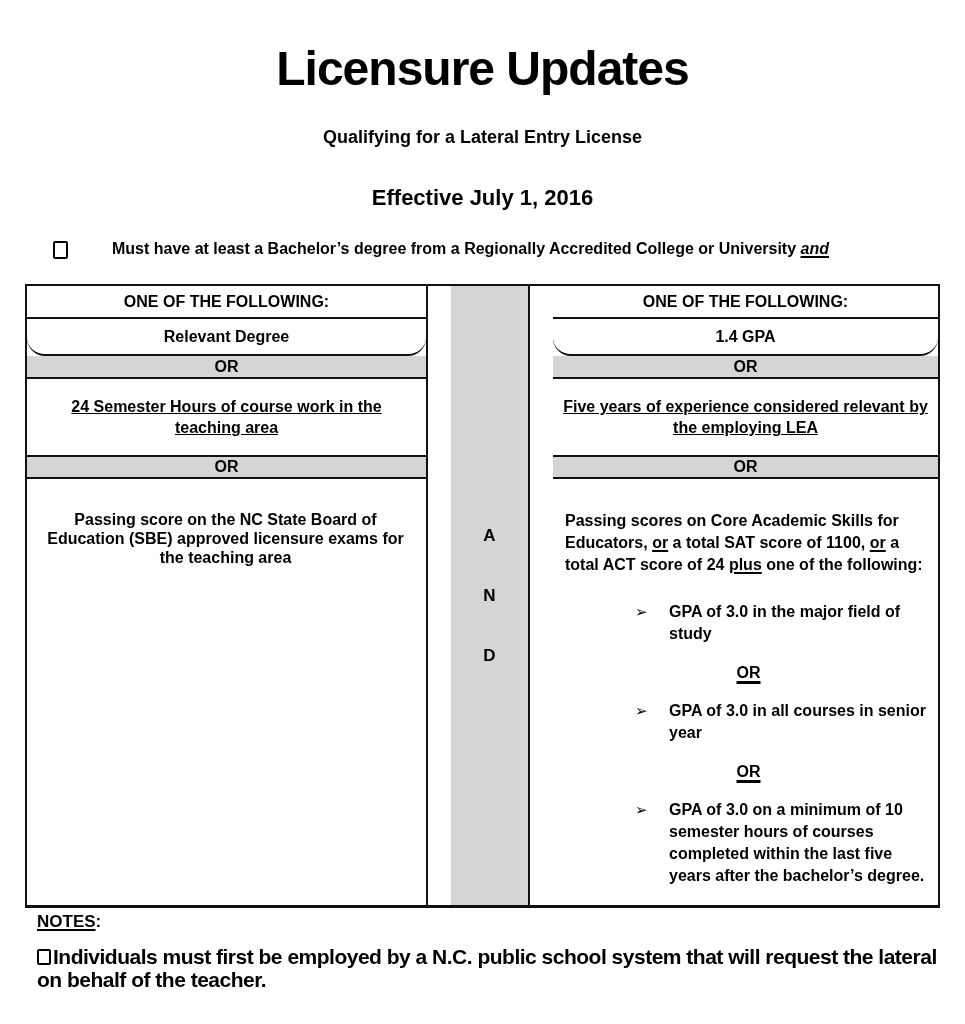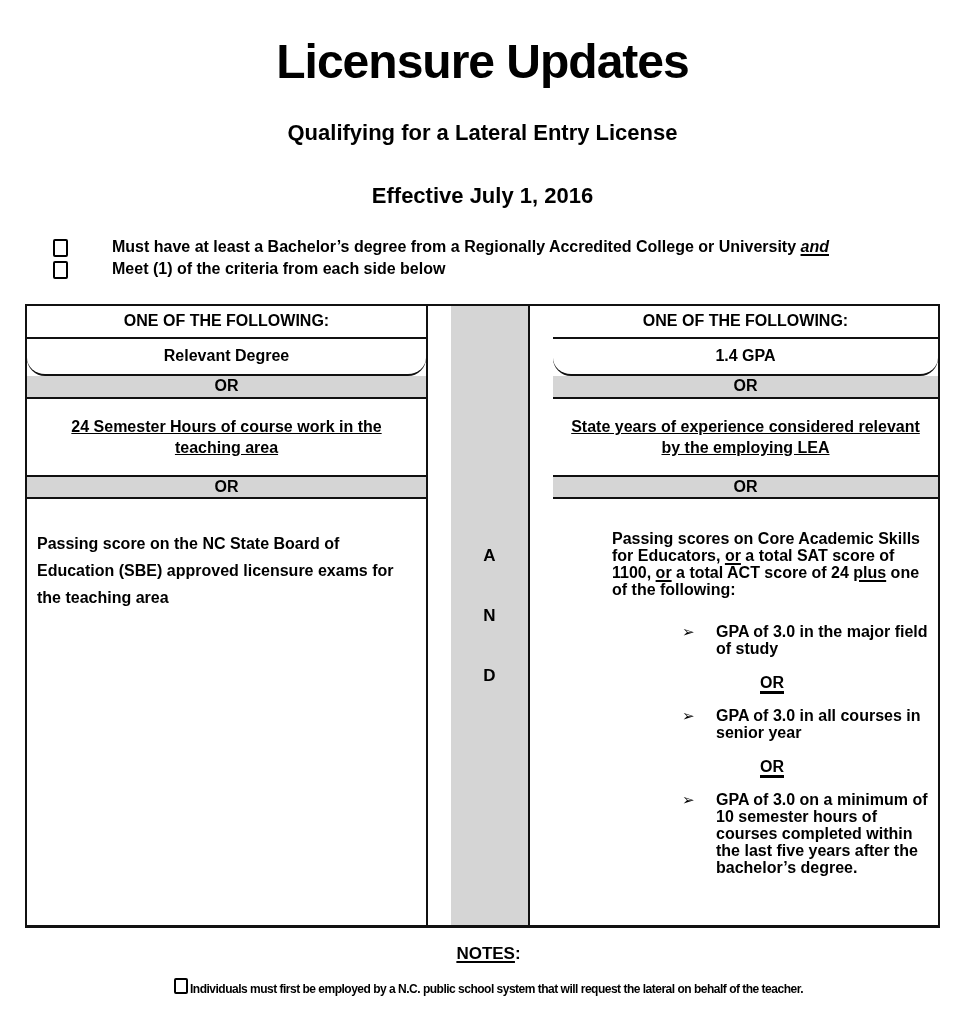--- a/index.html
+++ b/index.html
@@ -2,29 +2,29 @@
 <html><head>
 <meta charset="utf-8">
 <style>
   html,body{margin:0;padding:0;background:#ffffff;}
   body{
     width:965px;height:1024px;overflow:hidden;
     font-family:"Liberation Sans","DejaVu Sans",sans-serif;
     font-weight:700;color:#000;
     -webkit-font-smoothing:antialiased;
   }
-  .page{width:965px;height:804px;box-sizing:border-box;padding:1px 25px;position:relative;}
+  .page{width:965px;height:804px;box-sizing:border-box;padding:8px 25px;position:relative;}
 
   .doc-title{
     margin:0;padding-top:36px;text-align:center;
     font-size:48px;line-height:1.05;letter-spacing:-1px;
   }
   .doc-subtitle{
     margin:0;padding-top:34px;text-align:center;
-    font-size:22px;line-height:1.1;
+    font-size:18px;line-height:1.1;
   }
   .doc-effective{
     margin:8px;padding-top:30px;text-align:center;
     font-size:22px;line-height:1.1;
   }
 
   .reqs{list-style:none;margin:28px 0 0 0;padding:0 0 0 28px;font-size:16px;line-height:22px;}
   .req{display:flex;align-items:flex-start;gap:20px;}
   .cb{
     flex:0 0 auto;display:inline-block;width:11px;height:14px;
@@ -50,62 +50,58 @@
   }
   .col-right{}
   .row{box-sizing:border-box;display:flex;align-items:center;justify-content:center;text-align:center;}
   .row-header{height:33px;border-bottom:2px solid #111;font-size:16px;}
   .row-value{height:37px;border-bottom:2px solid #111;border-radius:18px;}
   .row-or{height:23px;border-bottom:2px solid #111;background:#d5d5d5;}
   .row-tall{height:78px;border-bottom:2px solid #111;line-height:21px;padding:0 10px;text-decoration:underline;}
   .row-or2{height:22px;}
   .row-big{flex:1 1 auto;display:block;text-align:left;}
 
-  .cell-left-big{padding:31px 12px 0 10px;line-height:27px;}
-  .cell-right-big{padding:31px 6px 0 12px;line-height:17px;margin-left:47px;}
+  .cell-left-big{padding:31px 12px 0 10px;line-height:19px;text-align:center;}
+  .cell-right-big{padding:31px 6px 0 12px;line-height:22px;}
   .intro{margin:0;}
   .u{text-decoration:underline;text-decoration-thickness:2px;text-underline-offset:2px;}
 
   .sub-list{margin-top:25px;}
   .sub-item{display:flex;align-items:flex-start;padding-left:70px;}
   .arrow{flex:0 0 auto;width:34px;font-size:15px;}
   .sub-text{display:inline-block;max-width:312px;}
   .sub-or{
     text-align:center;margin:17px 0 16px 0;
   }
   .sub-or span{text-decoration:underline;text-decoration-thickness:2.5px;text-underline-offset:3px;}
 
-  .notes{margin-top:16px;padding-left:12px;text-align:center;}
+  .notes{margin-top:4px;padding-left:12px;}
   .notes-heading{font-size:17px;}
   .notes-heading .u{text-decoration-thickness:2px;}
   .note-text{
-    margin:13px 0 0 0;font-size:12px;line-height:23px;letter-spacing:-0.5px;
+    margin:13px 0 0 0;font-size:21px;line-height:23px;letter-spacing:-0.5px;
   }
   .cb-small{
     width:10px;height:12px;border-width:2px;margin:0 2px 0 0;
     position:relative;top:1px;display:inline-block;
   }
 </style>
 </head>
 <body>
 
 <div class="page">
 
   <h1 class="doc-title">Licensure Updates</h1>
   <h2 class="doc-subtitle">Qualifying for a Lateral Entry License</h2>
   <h3 class="doc-effective">Effective July 1, 2016</h3>
 
   <ul class="reqs">
     <li class="req">
       <span class="cb"></span>
       <span class="req-text"><span>Must have at least a Bachelor’s degree from a Regionally Accredited College or University </span><span class="emph">and</span></span>
-    </li>
-    <li class="req">
-      <span class="cb"></span>
-      <span class="req-text"><span>Meet (1) of the criteria from each side below</span><span class="emph"></span></span>
     </li>
   </ul>
 
   <div class="lic-table">
 
     <div class="col col-left">
       <div class="row row-header">ONE OF THE FOLLOWING:</div>
       <div class="row row-value">Relevant Degree</div>
       <div class="row row-or">OR</div>
       <div class="row row-tall">24 Semester Hours of course work in the teaching area</div>
@@ -116,21 +112,21 @@
     <div class="col-mid">
       <span>A</span>
       <span>N</span>
       <span>D</span>
     </div>
 
     <div class="col col-right">
       <div class="row row-header">ONE OF THE FOLLOWING:</div>
       <div class="row row-value">1.4 GPA</div>
       <div class="row row-or">OR</div>
-      <div class="row row-tall">State years of experience considered relevant by the employing LEA</div>
+      <div class="row row-tall">Five years of experience considered relevant by the employing LEA</div>
       <div class="row row-or row-or2">OR</div>
       <div class="row row-big cell-right-big">
         <p class="intro"><span>Passing scores on Core Academic Skills for Educators, </span><span class="u">or</span><span> a total SAT score of 1100, </span><span class="u">or</span><span> a total ACT score of 24 </span><span class="u">plus</span><span> one of the following:</span></p>
 
         <div class="sub-list">
           <div class="sub-item">
             <span class="arrow">➢</span>
             <span class="sub-text">GPA of 3.0 in the major field of study</span>
           </div>
           <div class="sub-or"><span>OR</span></div>

